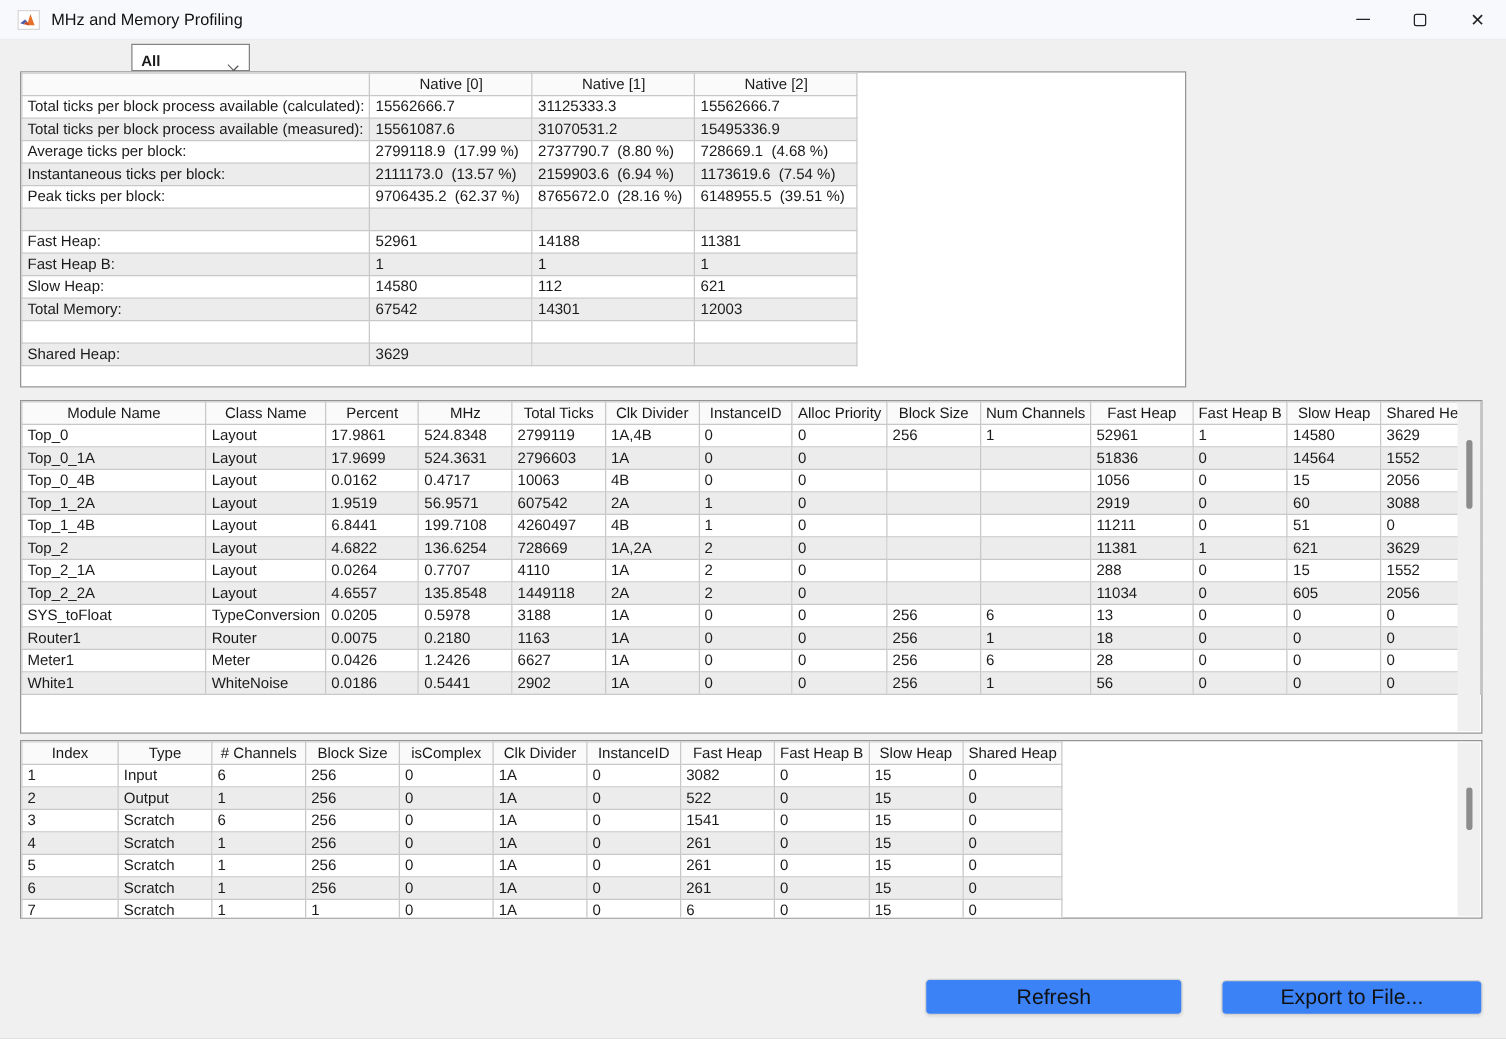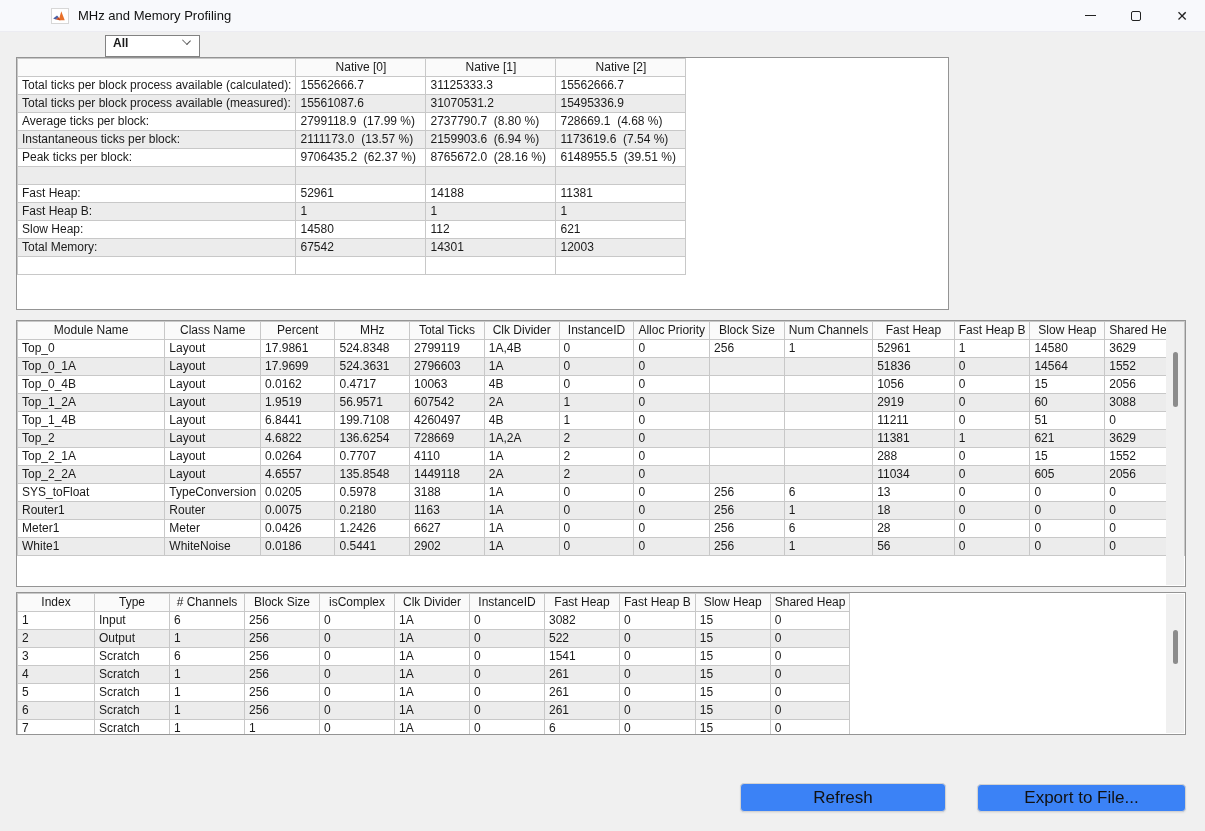--- a/index.html
+++ b/index.html
@@ -10,34 +10,33 @@
     position:relative;
     overflow:hidden;
     color:#1a1a1a;
     outline:1px solid #b5b5b5;
   }
   
   .titlebar {
     position:absolute; top:0; left:0; width:1205px; height:32px;
     background:#f8f9fc; display:flex; align-items:center;
     border-bottom:1px solid #ececf2;
-    padding-left:37px;
   }
   .app-icon { width:18px; height:16px; margin-left:14px; margin-right:9px; background:#fff; border:1px solid #d7d7d7; display:flex; align-items:center; justify-content:center; }
   .title-text { font-size:13px; color:#111; }
   .win-controls { margin-left:auto; display:flex; height:32px; }
   .win-btn { width:46px; height:32px; display:flex; align-items:center; justify-content:center; font-size:13px; color:#222; }
   .glyph-min { width:11px; height:1px; background:#222; display:inline-block; }
   .glyph-max { width:10px; height:10px; border:1px solid #222; border-radius:2px; display:inline-block; }
   .glyph-close { font-size:14px; line-height:1; }
   
   .instance-label { position:absolute; left:20px; top:40px; font-size:12px; font-weight:bold;margin-top:20px; }
   .dropdown {
     position:absolute; left:105px; top:35px; width:95px; height:22px;
-    background:#fff; border:1px solid #828282; display:flex; align-items:flex-start;
+    background:#fff; border:1px solid #828282; display:flex; align-items:flex-end;
     font-size:12px; font-weight:bold; padding-left:7px;
   }
   .chevron { margin-left:auto; margin-right:8px; width:8px; height:8px; position:relative; }
   .chevron::before {
     content:""; position:absolute; left:0; top:1px; width:6px; height:6px;
     border-right:1.5px solid #555; border-bottom:1.5px solid #555; transform:rotate(45deg) scale(1,.8);
   }
   
   .panel { position:absolute; background:#fff; border:1px solid #949494; }
   #summary-panel { left:16px; top:57px;  width:933px; height:253px; }
@@ -174,20 +173,26 @@
           <td>67542</td>
           <td>14301</td>
           <td>12003</td>
         </tr>
         <tr>
           <td></td>
           <td></td>
           <td></td>
           <td></td>
         </tr>
+        <tr>
+          <td>Shared Heap:</td>
+          <td>3629</td>
+          <td></td>
+          <td></td>
+        </tr>
       </tbody>
     </table>
 </div>
 
 <div class="panel" id="module-panel">
   <table>
       <colgroup>
         <col style="width: 149px;">
         <col style="width: 93px;">
         <col style="width: 75px;">

